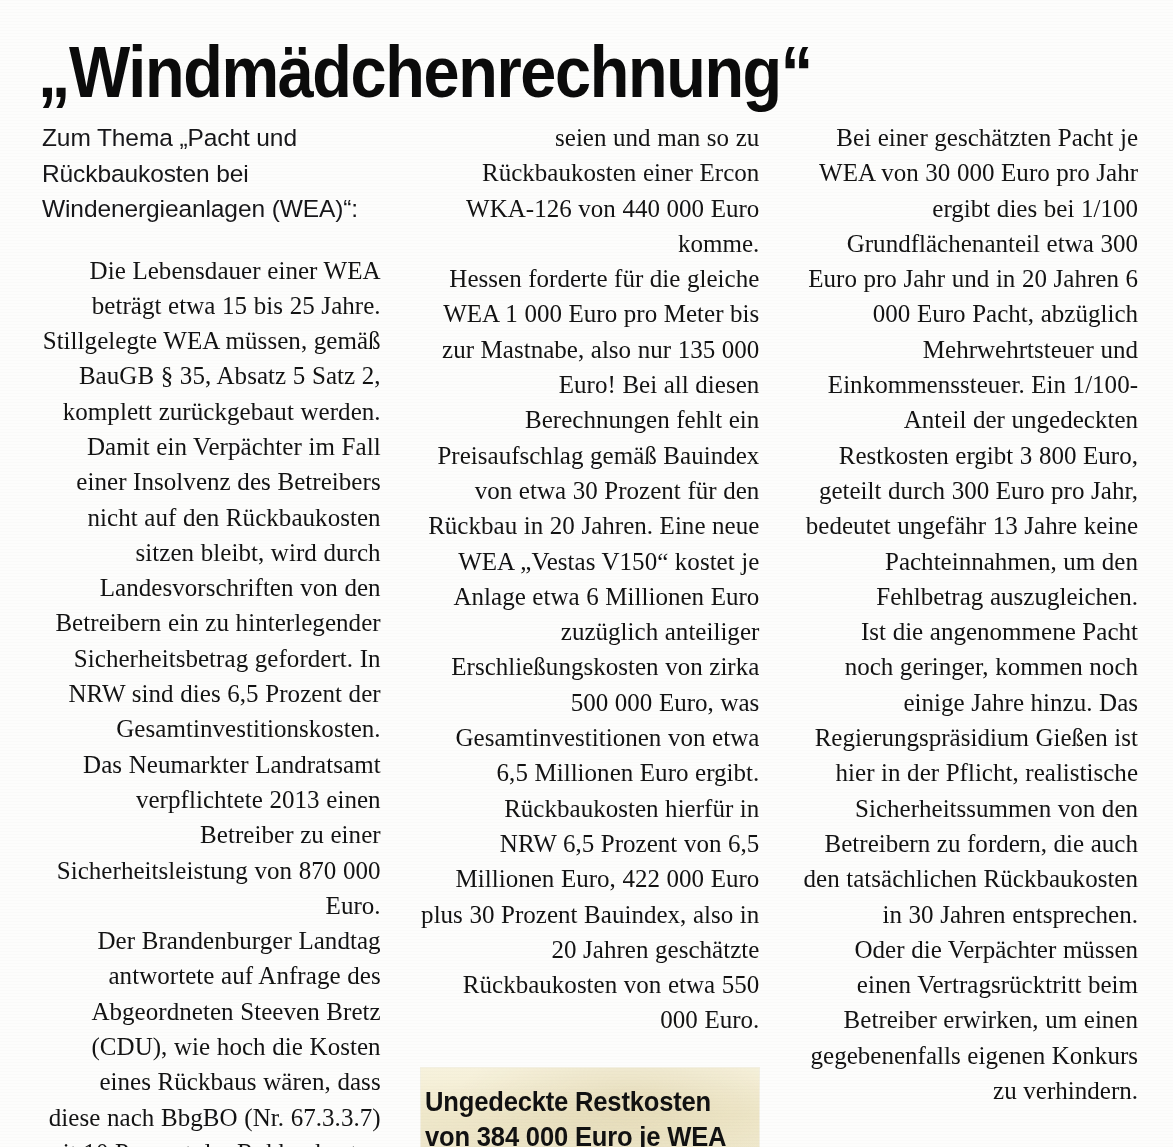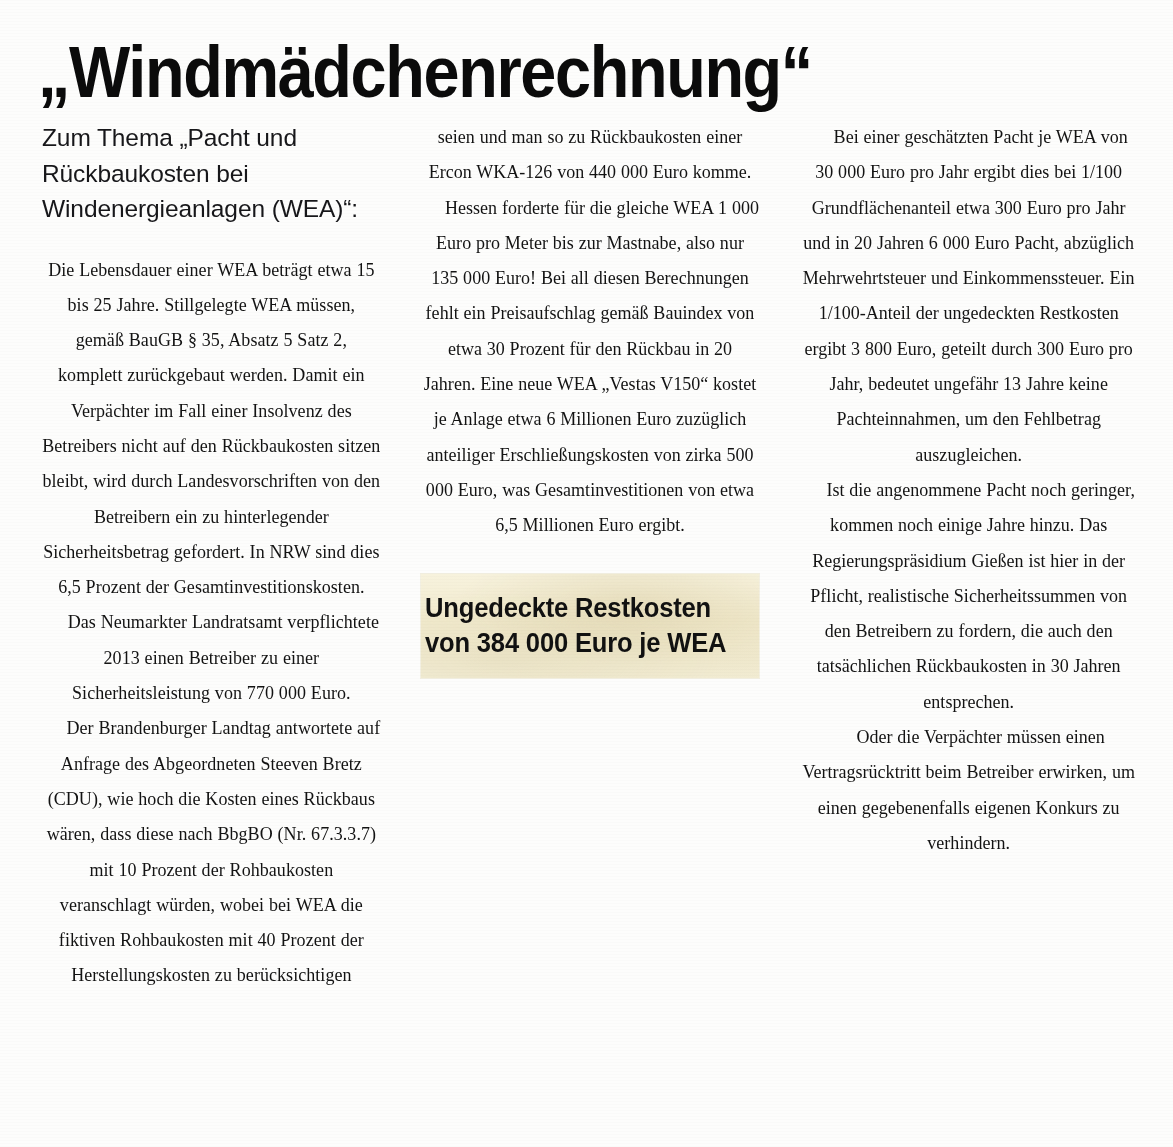--- a/index.html
+++ b/index.html
@@ -69,24 +69,24 @@
     line-height: 35.5px;
     font-weight: 400;
     color: #17171a;
     margin: 0 0 26px 0;
     letter-spacing: -0.1px;
   }
 
   
   p.body {
     font-family: "Liberation Serif", "DejaVu Serif", serif;
-    font-size: 18px;
+    font-size: 25px;
     line-height: 35.3px;
     margin: 0;
-    text-align: center;
+    text-align: right;
     text-indent: 24px;
     letter-spacing: 0.05px;
     color: #131313;
     word-spacing: 0.3px;
   }
   p.body.first {
     text-indent: 0;
   }
   .col.c2 p.body,
   .col.c3 p.body {
@@ -144,27 +144,28 @@
 
   <div class="headline-wrap">
     <h1 class="headline">„Windmädchenrechnung“</h1>
   </div>
 
   <div class="columns">
 
     <div class="col c1">
       <div class="intro">Zum Thema „Pacht und Rückbaukosten bei Windenergieanlagen (WEA)“:</div>
       <p class="body first">Die Lebensdauer einer WEA beträgt etwa 15 bis 25 Jahre. Stillgelegte WEA müssen, gemäß BauGB § 35, Absatz 5 Satz 2, komplett zurückgebaut werden. Damit ein Verpächter im Fall einer Insolvenz des Betreibers nicht auf den Rückbaukosten sitzen bleibt, wird durch Landesvorschriften von den Betreibern ein zu hinterlegender Sicherheitsbetrag gefordert. In NRW sind dies 6,5 Prozent der Gesamtinvestitionskosten.</p>
-      <p class="body">Das Neumarkter Landratsamt verpflichtete 2013 einen Betreiber zu einer Sicherheitsleistung von 770 000 Euro.</p>
+      <p class="body">Das Neumarkter Landratsamt verpflichtete 2013 einen Betreiber zu einer Sicherheitsleistung von 870 000 Euro.</p>
       <p class="body">Der Brandenburger Landtag antwortete auf Anfrage des Abgeordneten Steeven Bretz (CDU), wie hoch die Kosten eines Rückbaus wären, dass diese nach BbgBO (Nr. 67.3.3.7) mit 10 Prozent der Rohbaukosten veranschlagt würden, wobei bei WEA die fiktiven Rohbaukosten mit 40 Prozent der Herstellungskosten zu berücksichtigen</p>
     </div>
 
     <div class="col c2">
       <p class="body first">seien und man so zu Rückbaukosten einer Ercon WKA-126 von 440 000 Euro komme.</p>
       <p class="body">Hessen forderte für die gleiche WEA 1 000 Euro pro Meter bis zur Mastnabe, also nur 135 000 Euro! Bei all diesen Berechnungen fehlt ein Preisaufschlag gemäß Bauindex von etwa 30 Prozent für den Rückbau in 20 Jahren. Eine neue WEA „Vestas V150“ kostet je Anlage etwa 6 Millionen Euro zuzüglich anteiliger Erschließungskosten von zirka 500 000 Euro, was Gesamtinvestitionen von etwa 6,5 Millionen Euro ergibt.</p>
+      <p class="body">Rückbaukosten hierfür in NRW 6,5 Prozent von 6,5 Millionen Euro, 422 000 Euro plus 30 Prozent Bauindex, also in 20 Jahren geschätzte Rückbaukosten von etwa 550 000 Euro.</p>
 
       <div class="subhead-box">
         <div class="subhead">
           <span class="ln">Ungedeckte Restkosten</span>
           <span class="ln">von 384 000 Euro je WEA</span>
         </div>
       </div>
 
     </div>
 

